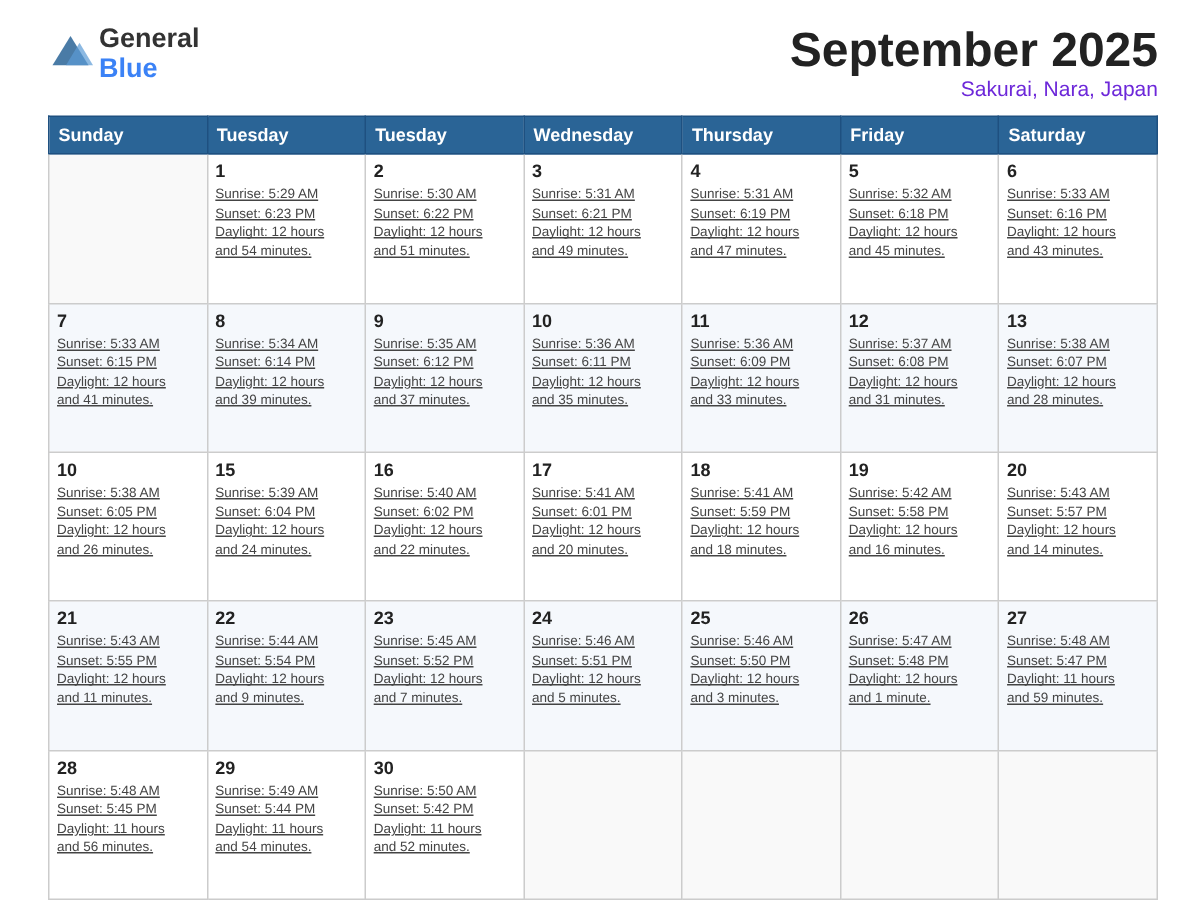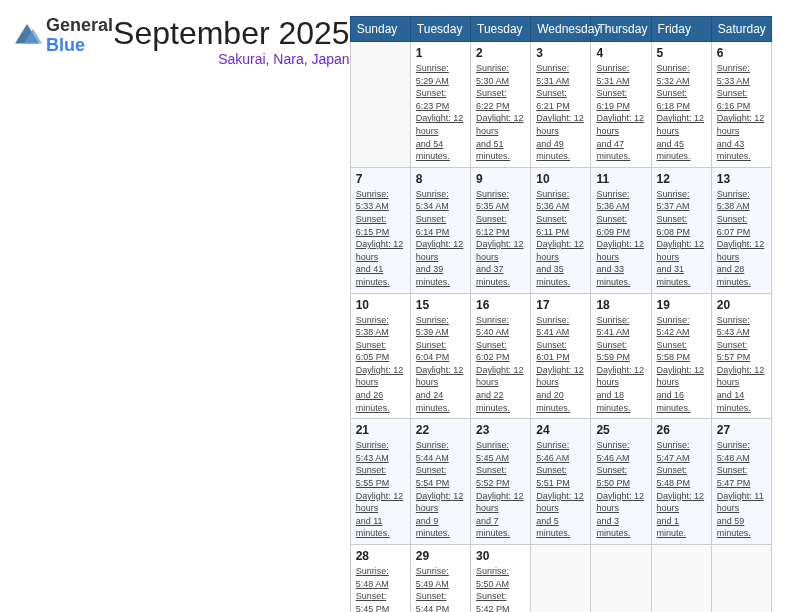--- a/index.html
+++ b/index.html
@@ -6,22 +6,23 @@
     body {
       font-family: Arial, sans-serif;
       background: #fff;
       width: 792px;
       height: 612px;
       overflow: hidden;
     }
     .page {
       width: 792px;
       height: 612px;
-      padding: 16px 20px 12px 12px;
+      padding: 16px 20px 12px 32px;
       display: flex;
+      flex-direction: column;
     }
     .header {
       display: flex;
       justify-content: space-between;
       align-items: flex-start;
       margin-bottom: 10px;
     }
     .logo {
       display: flex;
       align-items: center;
@@ -36,40 +37,40 @@
     .logo-blue { color: #3b82f6; }
     .logo-icon {
       width: 30px;
       height: 30px;
     }
     .title-block {
       text-align: right;
     }
     .month-title {
       font-size: 32px;
-      font-weight: normal;
+      font-weight: bold;
       color: #222;
       line-height: 1.1;
     }
     .subtitle {
       font-size: 14px;
       color: #6d28d9;
     }
     .calendar {
       flex: 1;
       border: 1px solid #ccc;
       border-collapse: collapse;
       width: 100%;
       table-layout: fixed;
     }
     .calendar th {
       background-color: #2a6496;
       color: #fff;
       font-size: 12px;
-      font-weight: normal;
+      font-weight: bold;
       text-align: left;
       padding: 5px 6px;
       border: 1px solid #1e5080;
     }
     .calendar td {
       vertical-align: top;
       padding: 4px 5px;
       border: 1px solid #ccc;
       font-size: 9.5px;
       color: #333;

